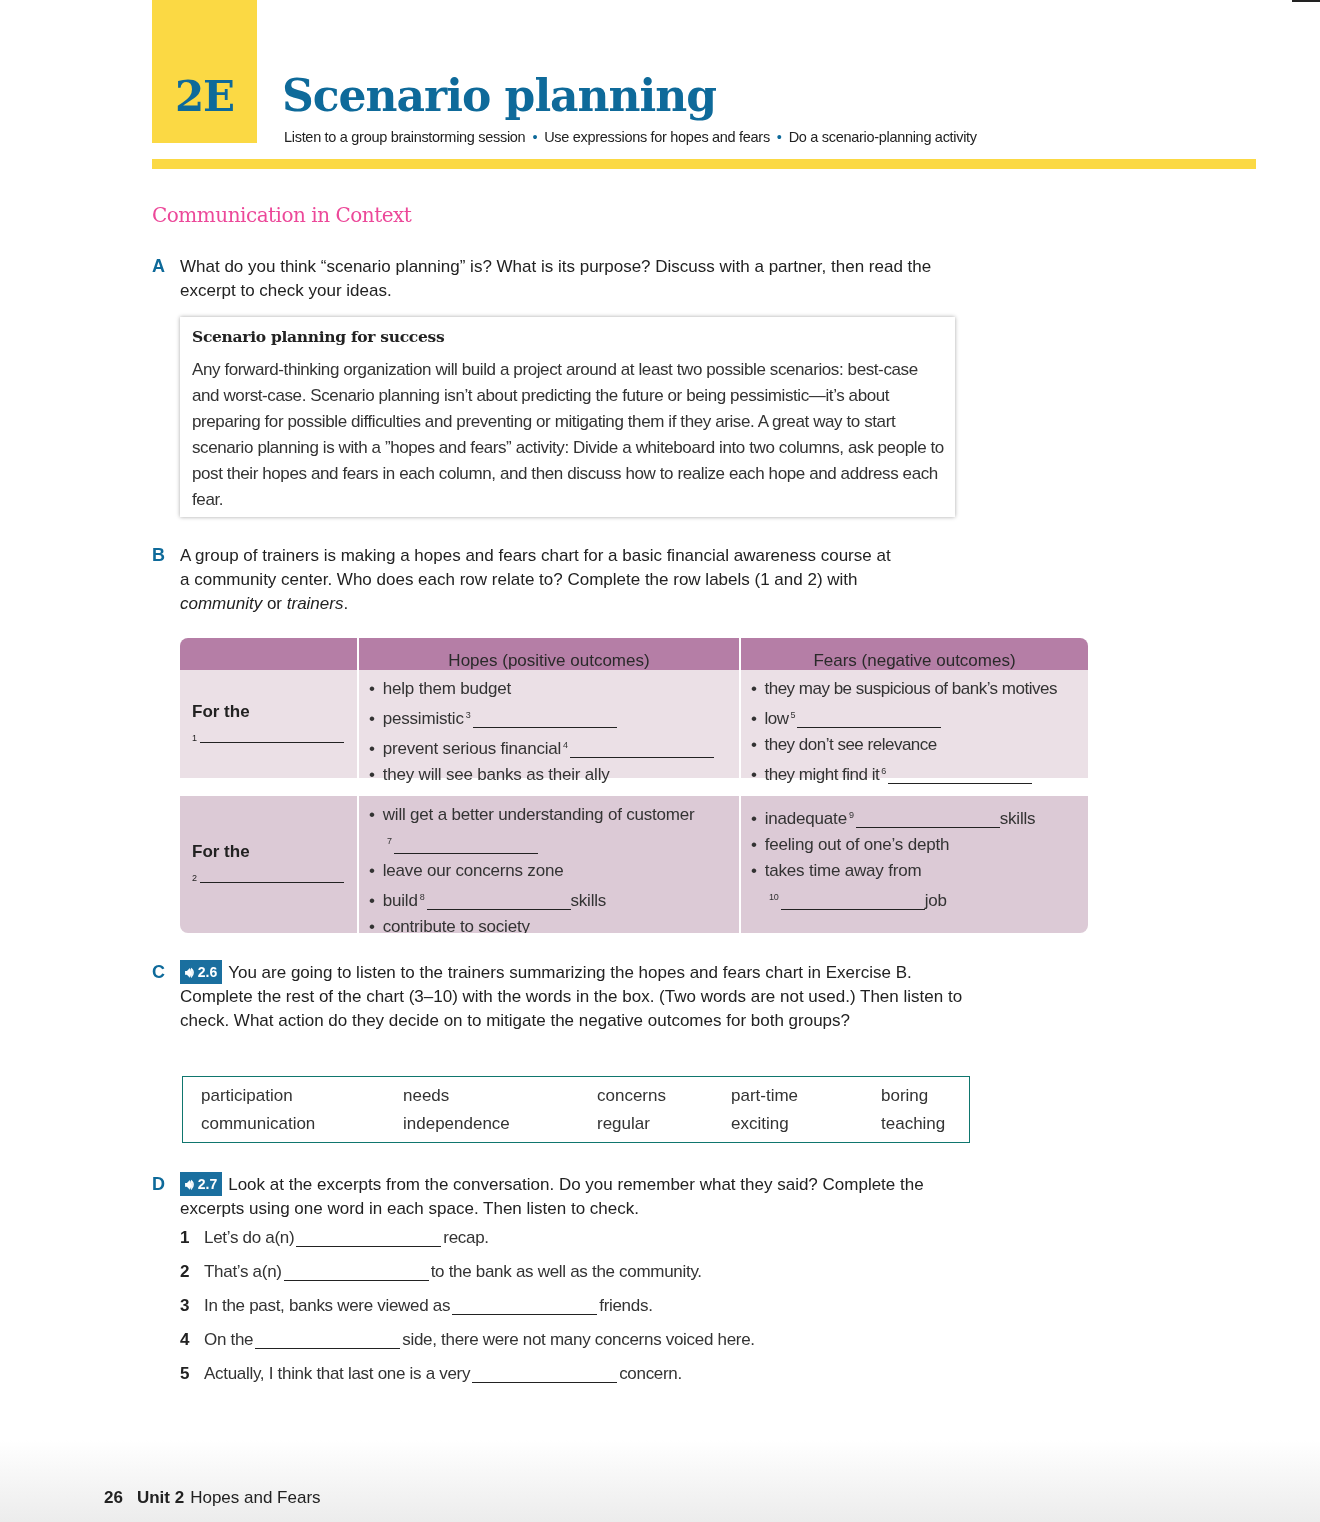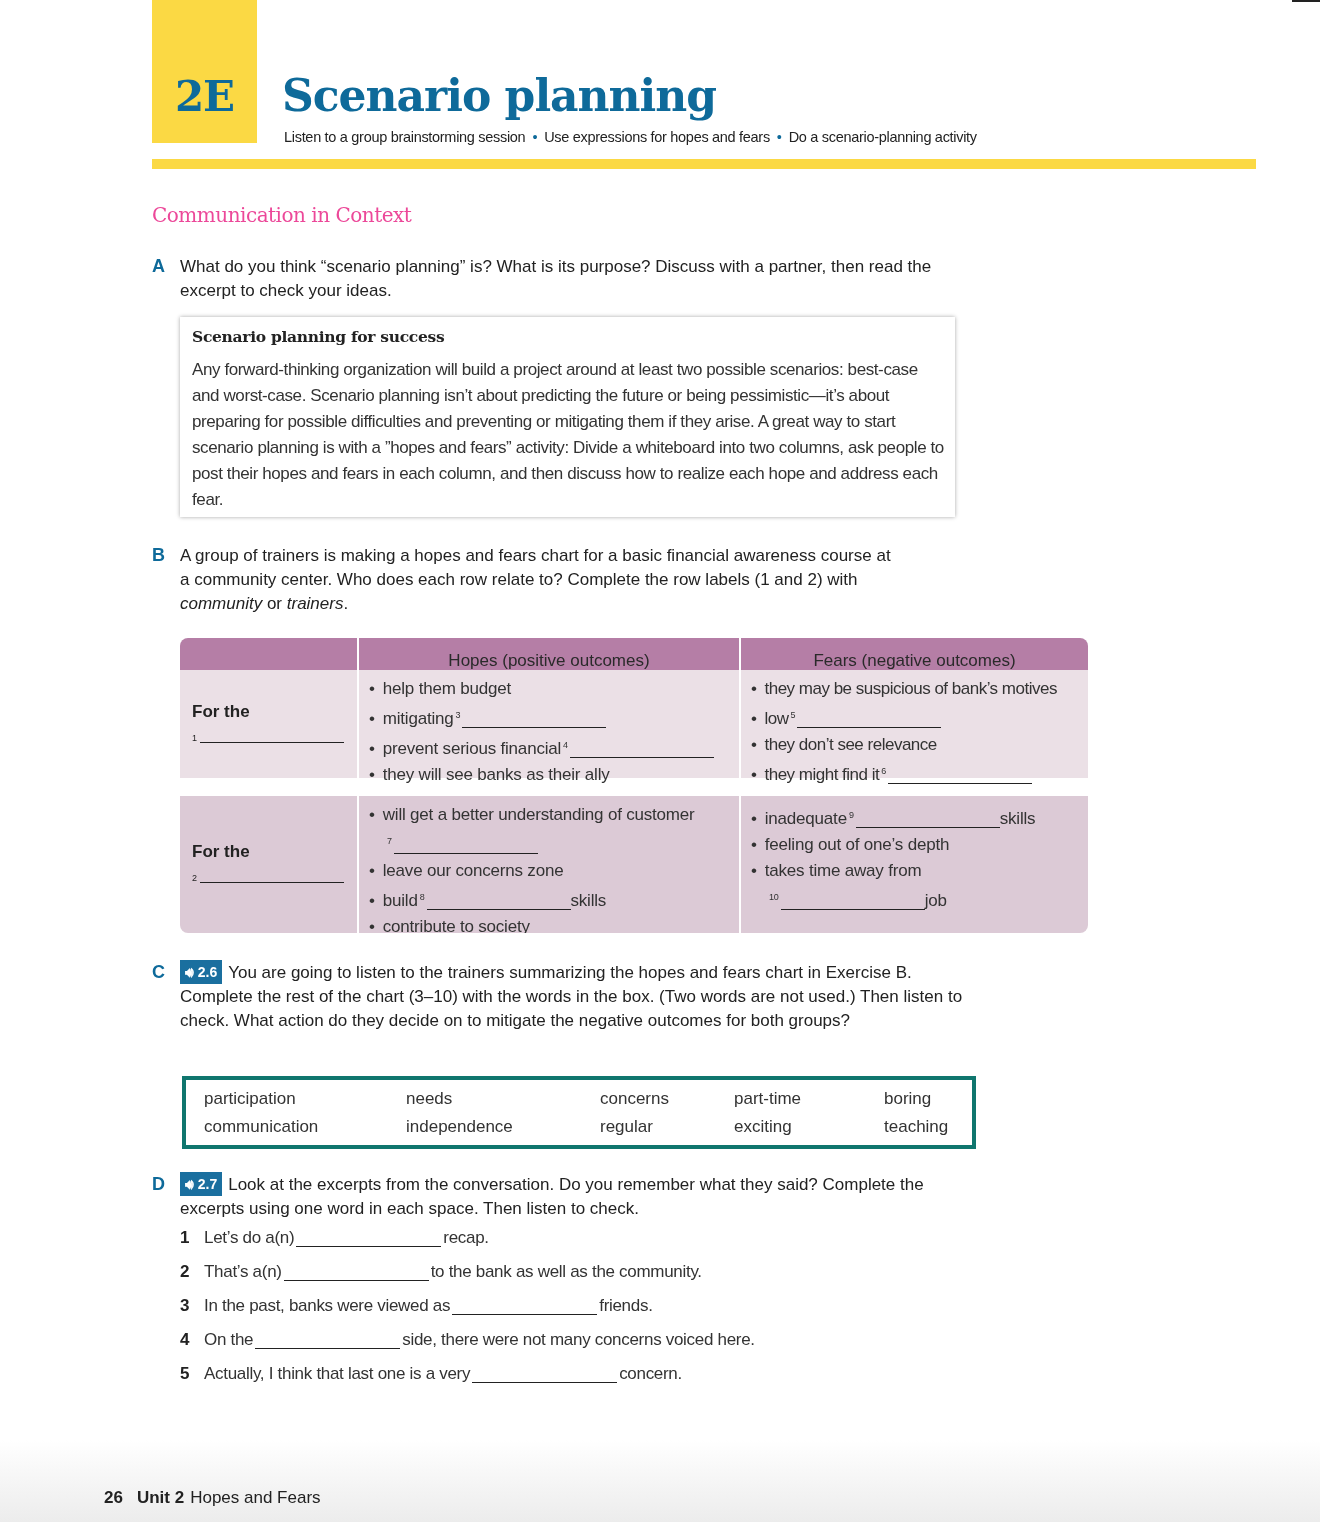--- a/index.html
+++ b/index.html
@@ -75,21 +75,21 @@
   .bullets li.cont::before { content:""; margin-right:16px; }
   sup { font-size:9px; vertical-align:6px; margin:0 2px; }
   .blank { display:inline-block; border-bottom:1px solid #222; height:18px; vertical-align:-4px; }
 
   .audio-badge {
     display:inline-block; background:#1a6f9f; color:#fff; font-weight:bold; font-size:14px;
     padding:2px 5px; height:20px; line-height:20px; margin-right:6px; vertical-align:1px;
   }
   .word-box {
     position:absolute; left:182px; top:1076px; width:786px; height:65px;
-    border:4px solid #0f766e; font-size:17px; color:#333;
+    border:1px solid #0f766e; font-size:17px; color:#333;
   }
   .word-box .w { position:absolute; }
 
   .d-item { position:absolute; left:180px; font-size:17px; color:#333; letter-spacing:-0.3px; }
   .d-item .num { font-weight:bold; color:#222; display:inline-block; width:24px; }
   .d-item .blank { width:145px; margin:0 2px; }
 
   .footer-shade { position:absolute; left:0; top:1440px; width:1320px; height:82px; background:linear-gradient(to bottom, #ffffff, #ececec); }
   .footer { position:absolute; left:104px; top:1488px; font-size:17px; color:#222; }
   .footer .pg { font-weight:bold; margin-right:14px; }
@@ -132,21 +132,21 @@
       <span>Fears (negative outcomes)</span>
     </div>
 
   <div class="r1 c1">
     <div class="rowlabel" style="top:32px;">For the</div>
     <div class="rowblank" style="top:60px;"><span>1</span><span class="line"></span></div>
   </div>
   <div class="r1 c2">
     <ul class="bullets">
       <li><span>help them budget</span></li>
-      <li><span>mitigating</span><sup>3</sup><span class="blank" style="width:144px;"></span></li>
+      <li><span>pessimistic</span><sup>3</sup><span class="blank" style="width:144px;"></span></li>
       <li><span>prevent serious financial</span><sup>4</sup><span class="blank" style="width:144px;"></span></li>
       <li><span>they will see banks as their ally</span></li>
     </ul>
   </div>
   <div class="r1 c3">
     <ul class="bullets" style="letter-spacing:-0.5px;">
       <li><span>they may be suspicious of bank’s motives</span></li>
       <li><span>low</span><sup>5</sup><span class="blank" style="width:144px;"></span></li>
       <li><span>they don’t see relevance</span></li>
       <li><span>they might find it</span><sup>6</sup><span class="blank" style="width:144px;"></span></li>

